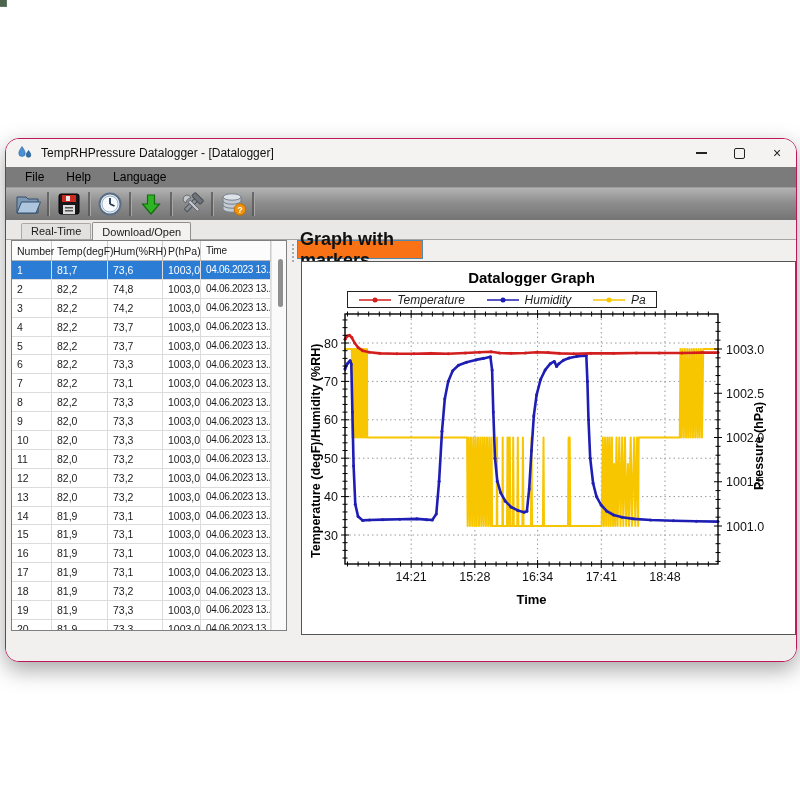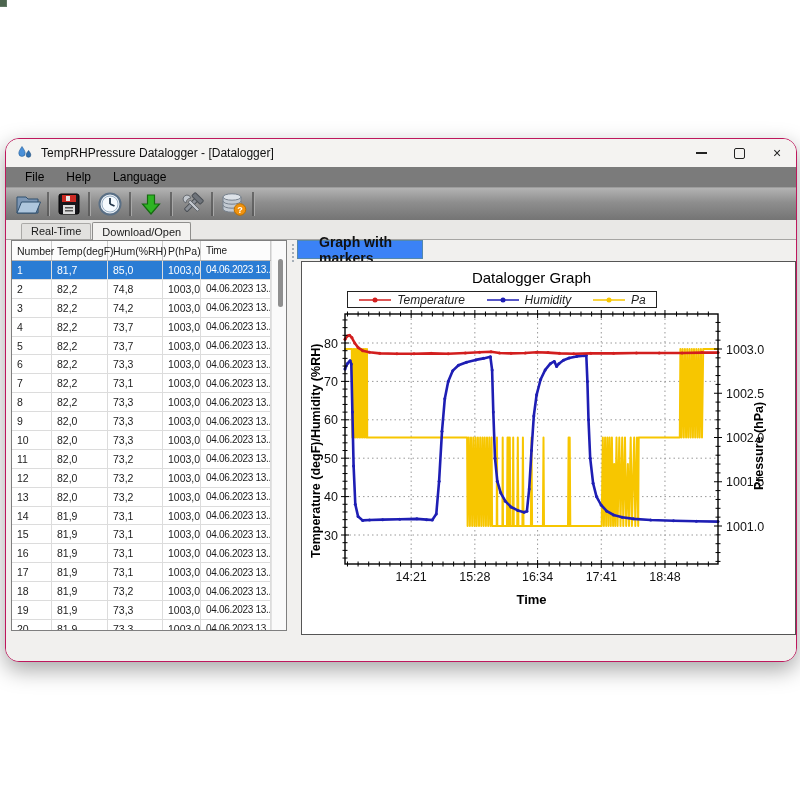--- a/index.html
+++ b/index.html
@@ -50,26 +50,26 @@
   .c1{width:56px;flex:none;}
   .c2{width:55px;flex:none;}
   .c3{width:38px;flex:none;}
   .c4{flex:1;font-size:10px;letter-spacing:-0.3px;}
   .vscroll{width:14px;flex:none;background:#fafafa;border-left:1px solid #e2e2e2;position:relative;}
   .vthumb{position:absolute;right:3px;top:18px;width:5px;height:48px;background:#8f8f8f;border-radius:3px;}
 
   .splitter{position:absolute;left:283px;top:2px;width:8px;height:22px;display:flex;flex-direction:column;align-items:center;justify-content:space-between;padding:2px 0;box-sizing:border-box;}
   .splitter i{width:2px;height:2px;background:#8c9aa6;border-radius:50%;}
 
-  .graphlabel{position:absolute;left:291px;top:0px;width:126px;height:19px;background:#3b82f6;border:1px solid #5588aa;
-              font-size:14px;font-weight:bold;color:#111;display:flex;align-items:center;padding-left:21px;box-sizing:border-box;}
+  .graphlabel{position:absolute;left:291px;top:0px;width:126px;height:19px;background:#f97316;border:1px solid #5588aa;
+              font-size:18px;font-weight:bold;color:#111;display:flex;align-items:center;padding-left:2px;box-sizing:border-box;}
 
   
   .chartpanel{position:absolute;left:295px;top:21px;width:493px;height:372px;background:#fff;border:1px solid #555;box-sizing:content-box;}
-  .ctitle{position:absolute;left:43px;top:7px;width:373px;text-align:center;font-size:15px;font-weight:normal;color:#000;}
+  .ctitle{position:absolute;left:43px;top:7px;width:373px;text-align:center;font-size:15px;font-weight:bold;color:#000;}
   .legend{position:absolute;left:45px;top:29px;width:308px;height:15px;border:1px solid #222;background:#fff;
           display:flex;align-items:center;justify-content:space-around;font-style:italic;}
   .lg-item{display:flex;align-items:center;gap:5px;}
   .lg-t{font-size:12px;color:#222;}
   .vlabel{position:absolute;white-space:nowrap;transform:rotate(-90deg);transform-origin:0 0;font-size:12.5px;font-weight:bold;color:#000;}
   .vlabel.left{left:7px;top:296px;}
   .vlabel.right{left:450px;top:228px;}
   .xlabel{position:absolute;left:43px;top:330px;width:373px;text-align:center;font-size:13px;font-weight:bold;color:#000;}
   #plot{position:absolute;left:0;top:0;}
 
@@ -185,21 +185,21 @@
               <div class="hcell c0">Number</div>
               <div class="hcell c1">Temp(degF)</div>
               <div class="hcell c2">Hum(%RH)</div>
               <div class="hcell c3">P(hPa)</div>
               <div class="hcell c4">Time</div>
             </div>
           <div class="tbody">
               <div class="trow sel">
                 <div class="tcell c0">1</div>
                 <div class="tcell c1">81,7</div>
-                <div class="tcell c2">85,0</div>
+                <div class="tcell c2">73,6</div>
                 <div class="tcell c3">1003,0</div>
                 <div class="tcell c4">04.06.2023 13...</div>
               </div>
               <div class="trow">
                 <div class="tcell c0">2</div>
                 <div class="tcell c1">82,2</div>
                 <div class="tcell c2">74,8</div>
                 <div class="tcell c3">1003,0</div>
                 <div class="tcell c4">04.06.2023 13...</div>
               </div>

